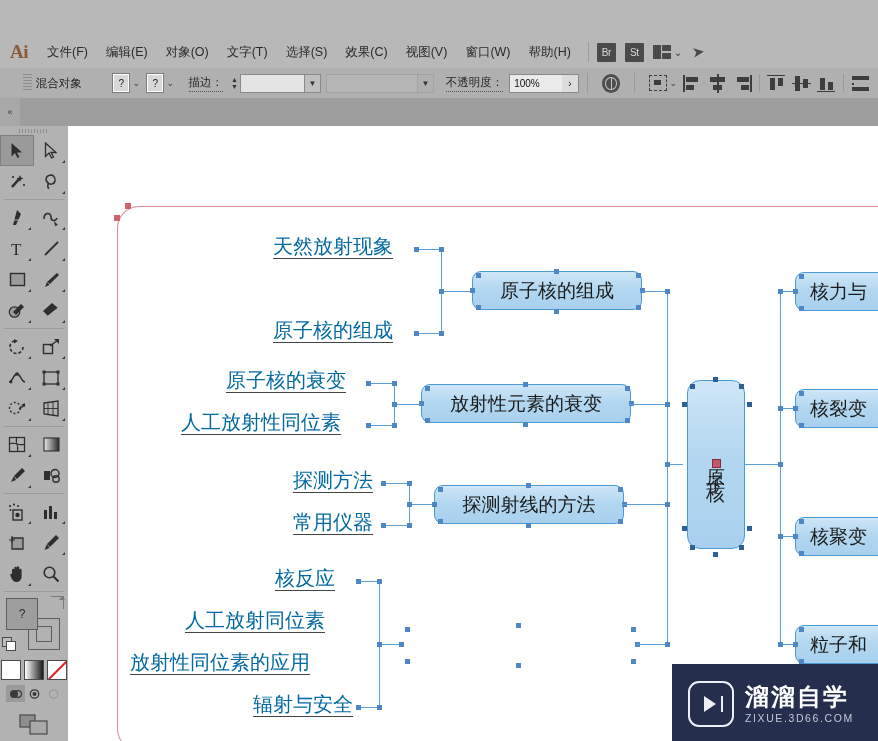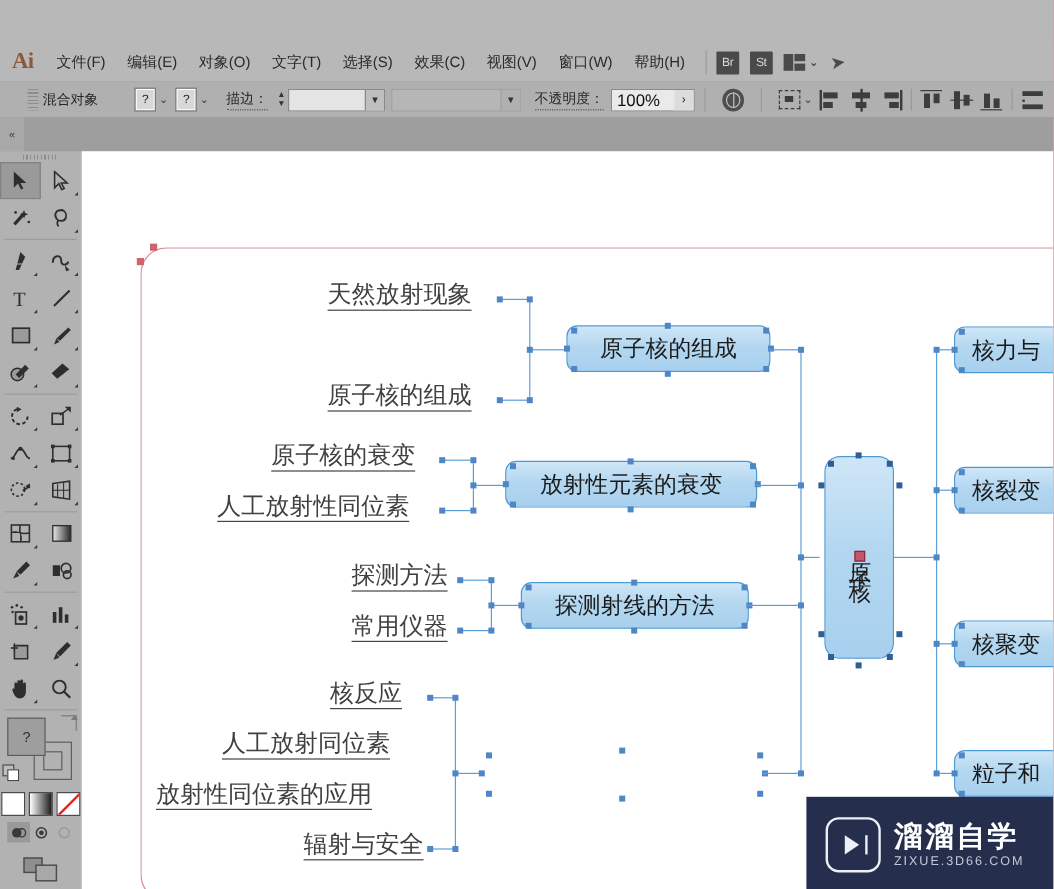--- a/index.html
+++ b/index.html
@@ -65,21 +65,21 @@
     height:17px;background:#e4e4e4;border:1px solid #8a8a8a;display:flex;align-items:center;
   }
   .combo .cval{flex:1;font-size:10.5px;color:#222;padding:0 4px;white-space:nowrap;}
   .combo .cbtn{width:15px;height:100%;background:#bfbfbf;border-left:1px solid #8a8a8a;
     display:flex;align-items:center;justify-content:center;font-size:8px;color:#333;}
   .combo.wide{width:82px;}
   .combo.wider{width:110px;}
   .combo.flat{background:#b6b6b6;border:1px solid #a2a2a2;}
   .opbox{height:17px;width:70px;background:#eaeaea;border:1px solid #8a8a8a;
     display:flex;align-items:center;}
-  .opbox .oval{flex:1;font-size:14px;color:#111;padding:0 4px;}
+  .opbox .oval{flex:1;font-size:10px;color:#111;padding:0 4px;}
   .opbox .obtn{width:16px;height:100%;display:flex;align-items:center;justify-content:center;
     font-size:10px;color:#222;background:#dcdcdc;}
   .cb-sep{width:1px;height:20px;background:#9a9a9a;margin:0 8px;}
   .globe{width:19px;height:19px;border-radius:50%;background:#4e4e4e;position:relative;margin:0 6px;}
   .globe:before{content:"";position:absolute;inset:3px;border-radius:50%;
     border:1px solid #c4c4c4;}
   .globe:after{content:"";position:absolute;left:50%;top:3px;bottom:3px;width:1px;background:#c4c4c4;}
   .al-ico{width:21px;height:21px;margin:0 2px;position:relative;flex:none;}
   .al-ico b{position:absolute;background:#3d3d3d;display:block;}
   .dashed-ico{width:16px;height:14px;border:1px dashed #3d3d3d;position:relative;margin-left:6px;}
@@ -179,21 +179,21 @@
     font-family:"Liberation Serif","DejaVu Serif",serif;
     font-size:19px;color:#1a1a1a;white-space:nowrap;
   }
   .node.center{
     border-radius:13px;writing-mode:vertical-rl;text-orientation:upright;
     letter-spacing:7px;line-height:1;
   }
   .leaf{
     position:absolute;
     font-family:"Liberation Serif","DejaVu Serif",serif;
-    font-size:20px;color:#404040;white-space:nowrap;
+    font-size:20px;color:#0369a1;white-space:nowrap;
     border-bottom:1.2px solid #444;padding-bottom:1px;
     line-height:1.05;
   }
   .conn{position:absolute;background:#5b9fd6;}
   .conn.h{height:1.4px;}
   .conn.v{width:1.4px;}
   .anchor{position:absolute;width:5px;height:5px;background:#4f86c6;}
   .anchor.dark{background:#2f5f96;}
 
   .centermark{position:absolute;width:7px;height:7px;background:#c4566a;border:1px solid #8a2b3d;}

